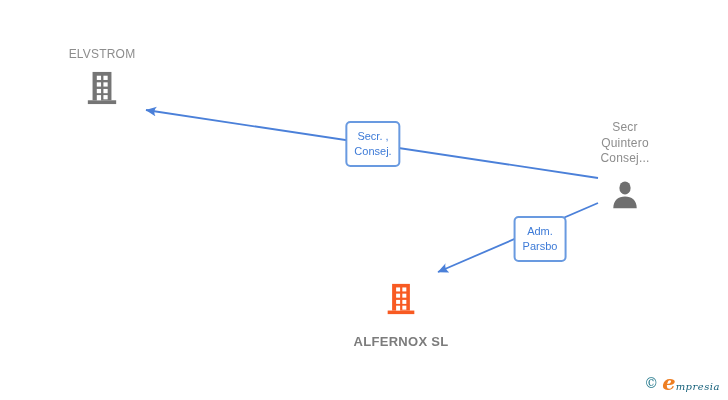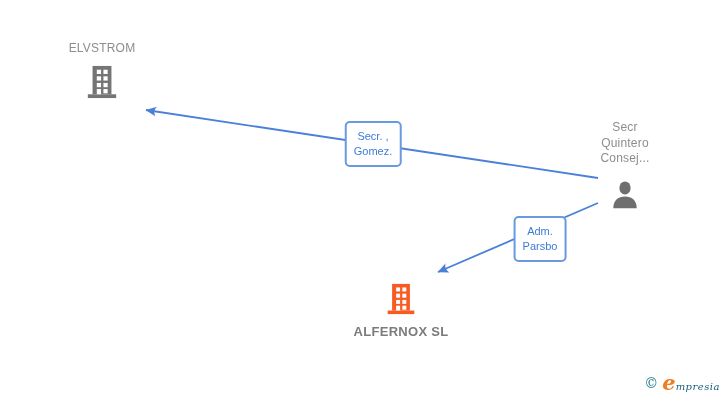--- a/index.html
+++ b/index.html
@@ -18,27 +18,27 @@
     width:140px;
     cursor:pointer;
   }
   .node .nlabel{
     color:#8d8d8d;
     font-size:12px;line-height:15.5px;
     text-align:center;
     letter-spacing:.2px;
   }
   .node .icon{display:block;}
-  #node-elvstrom{left:32px;top:41px;}
+  #node-elvstrom{left:32px;top:47px;}
   #node-elvstrom .icon{margin-top:8px;color:#757575;}
   #node-gomez{left:555px;top:120px;}
   #node-gomez .icon{margin-top:13px;color:#6f6f6f;}
   #node-alfernox{left:331px;top:283px;}
   #node-alfernox .nlabel{
-    margin-top:9px;
+    margin-top:19px;
     font-weight:bold;font-size:13px;color:#7c7c7c;letter-spacing:.3px;
   }
   #node-alfernox .icon{color:#f85a22;}
 
   .edge-label{
     position:absolute;
     transform:translate(-50%,-50%);
     background:#ffffff;
     border:2px solid #699ae0;
     border-radius:5px;
@@ -119,21 +119,21 @@
       <rect x="12.5" y="25.5" width="4.5" height="5.5" fill="#fff"></rect>
       <rect x="19.5" y="25.5" width="4.5" height="4.5" fill="#fff"></rect>
     </svg>
     <div class="nlabel">
       <div>ALFERNOX SL</div>
     </div>
   </div>
 
   <div class="edge-label" id="edge-label-0">
     <div>Secr. ,</div>
-    <div>Gomez.</div>
+    <div>Consej.</div>
   </div>
   <div class="edge-label" id="edge-label-1">
     <div>Adm.</div>
     <div>Parsbo</div>
   </div>
 
   <div id="brand-logo">
     <span class="copy">©</span><span class="e">e</span><span class="rest">mpresia</span>
   </div>
 

